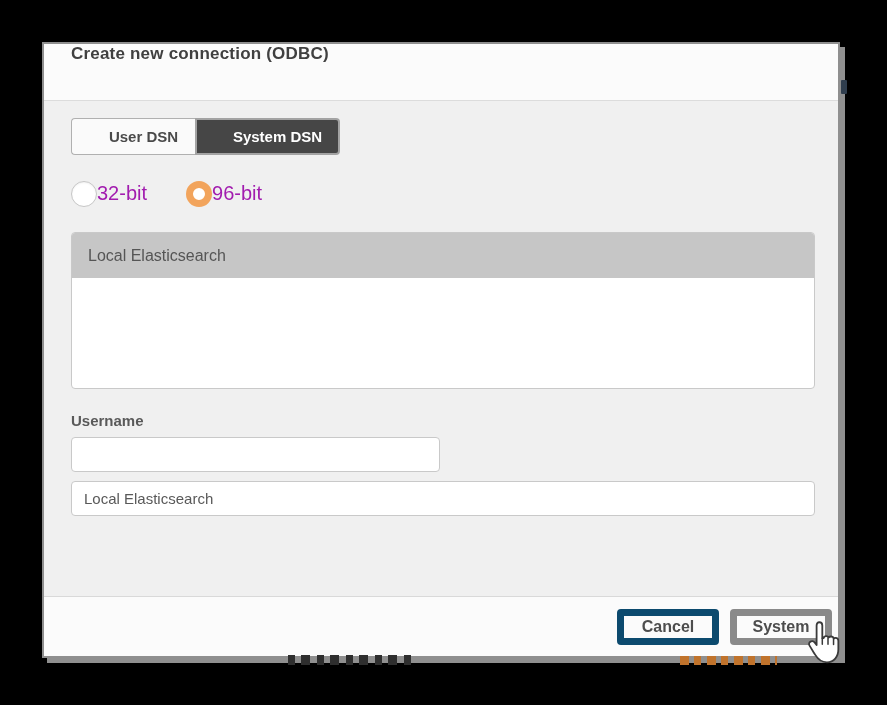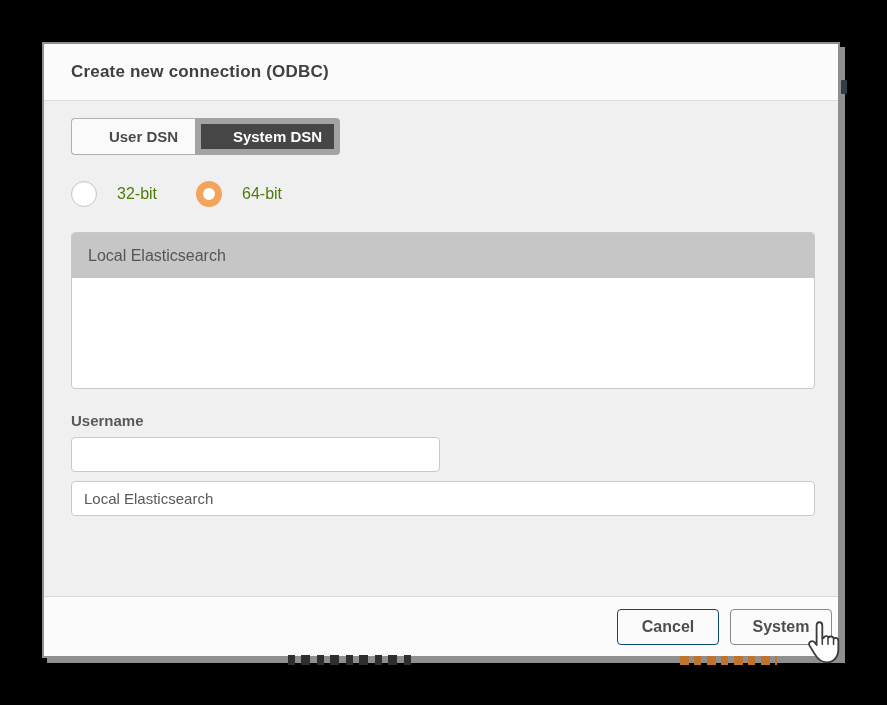--- a/index.html
+++ b/index.html
@@ -21,21 +21,20 @@
     height: 616px;
     background: #f0f0f0;
     border: 2px solid #8f8f8f;
     box-shadow: 5px 5px 0 #8f8f8f;
   }
   .modal-header {
     height: 57px;
     background: #fbfbfb;
     border-bottom: 1px solid #dcdcdc;
     display: flex;
-    align-items: center;
     padding-left: 27px;
   }
   .modal-title {
     font-size: 17px;
     font-weight: bold;
     color: #404040;
     letter-spacing: 0.2px;
   }
   .modal-body {
     padding: 17px 27px 0 27px;
@@ -56,21 +55,21 @@
     width: 124px;
     background: #fafafa;
     border: 1px solid #b0b0b0;
     border-right: none;
     border-radius: 4px 0 0 4px;
     color: #4a4a4a;
   }
   .tab.active {
     width: 145px;
     background: #464646;
-    border: 6px solid #a3a3a3;
+    border: 2px solid #a3a3a3;
     border-radius: 0 4px 4px 0;
     color: #ffffff;
   }
   
   .radio-row {
     margin-top: 25px;
     height: 27px;
     display: flex;
     align-items: center;
   }
@@ -83,23 +82,23 @@
     cursor: pointer;
   }
   .radio-circle.unselected {
     border: 1px solid #c6c6c6;
     box-shadow: inset 0 1px 2px rgba(0,0,0,0.06);
   }
   .radio-circle.selected {
     border: 7px solid #f2a45c;
   }
   .radio-label {
-    font-size: 16px;
-    color: #4d7c0f;
-    margin-left: 20px;
+    font-size: 20px;
+    color: #a21caf;
+    margin-left: 0;
     cursor: pointer;
   }
   .radio-gap { width: 39px; flex: 0 0 auto; }
   
   .listbox {
     margin-top: 25px;
     width: 744px;
     height: 157px;
     background: #ffffff;
     border: 1px solid #c9c9c9;
@@ -151,21 +150,21 @@
     border-top: 1px solid #d9d9d9;
     display: flex;
     align-items: center;
     justify-content: flex-end;
     padding-right: 6px;
   }
   .btn {
     height: 36px;
     width: 102px;
     background: #fbfbfb;
-    border: 1px solid #0c4a6e;
+    border: 7px solid #0c4a6e;
     border-radius: 4px;
     font-family: "Liberation Sans", sans-serif;
     font-size: 16px;
     font-weight: bold;
     color: #4d4d4d;
     cursor: pointer;
   }
   .btn-cancel { margin-right: 11px; }
   .btn-create { border-color: #8a8a8a; }
   
@@ -219,21 +218,21 @@
         <div class="tab active">
           <span>System DSN</span>
         </div>
       </div>
 
       <div class="radio-row">
         <div class="radio-circle unselected"></div>
         <div class="radio-label">32-bit</div>
         <div class="radio-gap"></div>
         <div class="radio-circle selected"></div>
-        <div class="radio-label">64-bit</div>
+        <div class="radio-label">96-bit</div>
       </div>
 
       <div class="listbox">
         <div class="list-row-selected">
           <span>Local Elasticsearch</span>
         </div>
       </div>
 
       <div class="fields">
         <div class="field-row">

